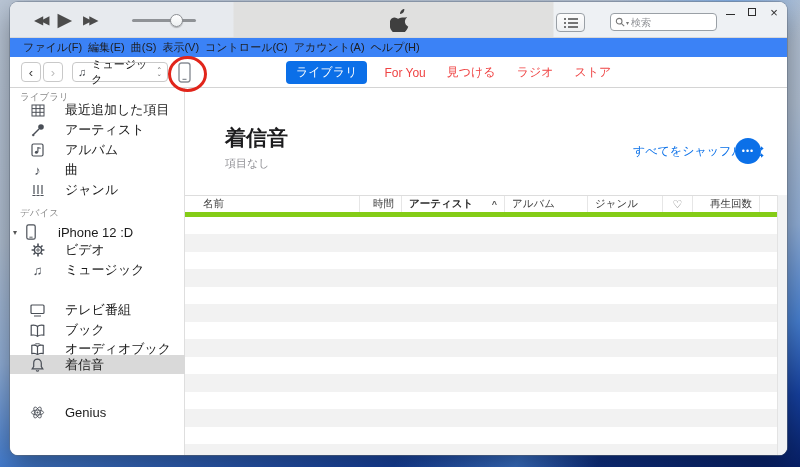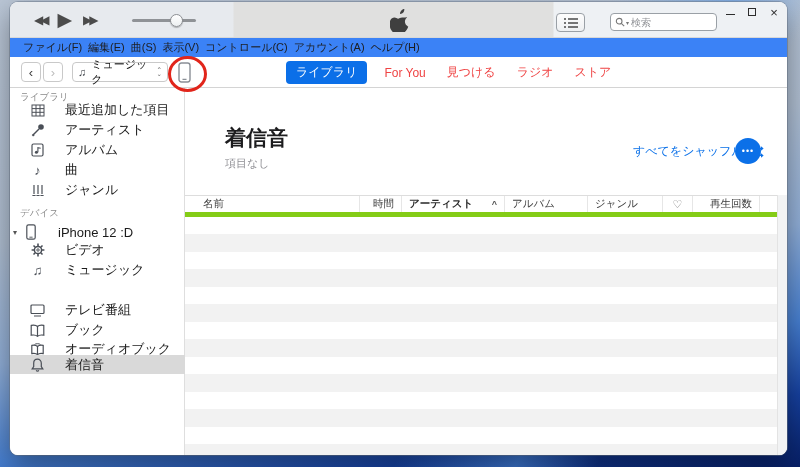--- a/index.html
+++ b/index.html
@@ -311,20 +311,33 @@
       <div class="srow selected" style="top:267px; height:19px">
         <span class="ic">
           <svg width="13" height="14" viewBox="0 0 13 14">
               <path d="M6.5 1.2c-2.3 0-3.8 1.7-3.8 4v3.4L1.2 10.8h10.6L10.3 8.6V5.2c0-2.3-1.5-4-3.8-4z" fill="none" stroke="#4a4f57" stroke-width="1.2"></path>
               <path d="M5.2 12.2a1.4 1.4 0 002.6 0" fill="none" stroke="#4a4f57" stroke-width="1.1"></path>
             </svg>
         </span>
         <span class="tx">着信音</span>
       </div>
 
+      <div class="srow" style="top:314px">
+        <span class="ic">
+          <svg width="15" height="15" viewBox="0 0 16 16">
+              <g fill="none" stroke="#4a4f57" stroke-width="0.9">
+                <ellipse cx="8" cy="8" rx="6.5" ry="2.6"></ellipse>
+                <ellipse cx="8" cy="8" rx="6.5" ry="2.6" transform="rotate(60 8 8)"></ellipse>
+                <ellipse cx="8" cy="8" rx="6.5" ry="2.6" transform="rotate(120 8 8)"></ellipse>
+              </g>
+              <circle cx="8" cy="8" r="1.1" fill="#4a4f57"></circle>
+            </svg>
+        </span>
+        <span class="tx">Genius</span>
+      </div>
     </div>
 
     <div class="main">
       <div class="pagetitle">着信音</div>
       <div class="subtitle">項目なし</div>
 
       <div class="shuffle">
         <span>すべてをシャッフル</span>
         <svg width="16" height="12" viewBox="0 0 18 13">
           <g fill="none" stroke="#0a70e8" stroke-width="1.4">

